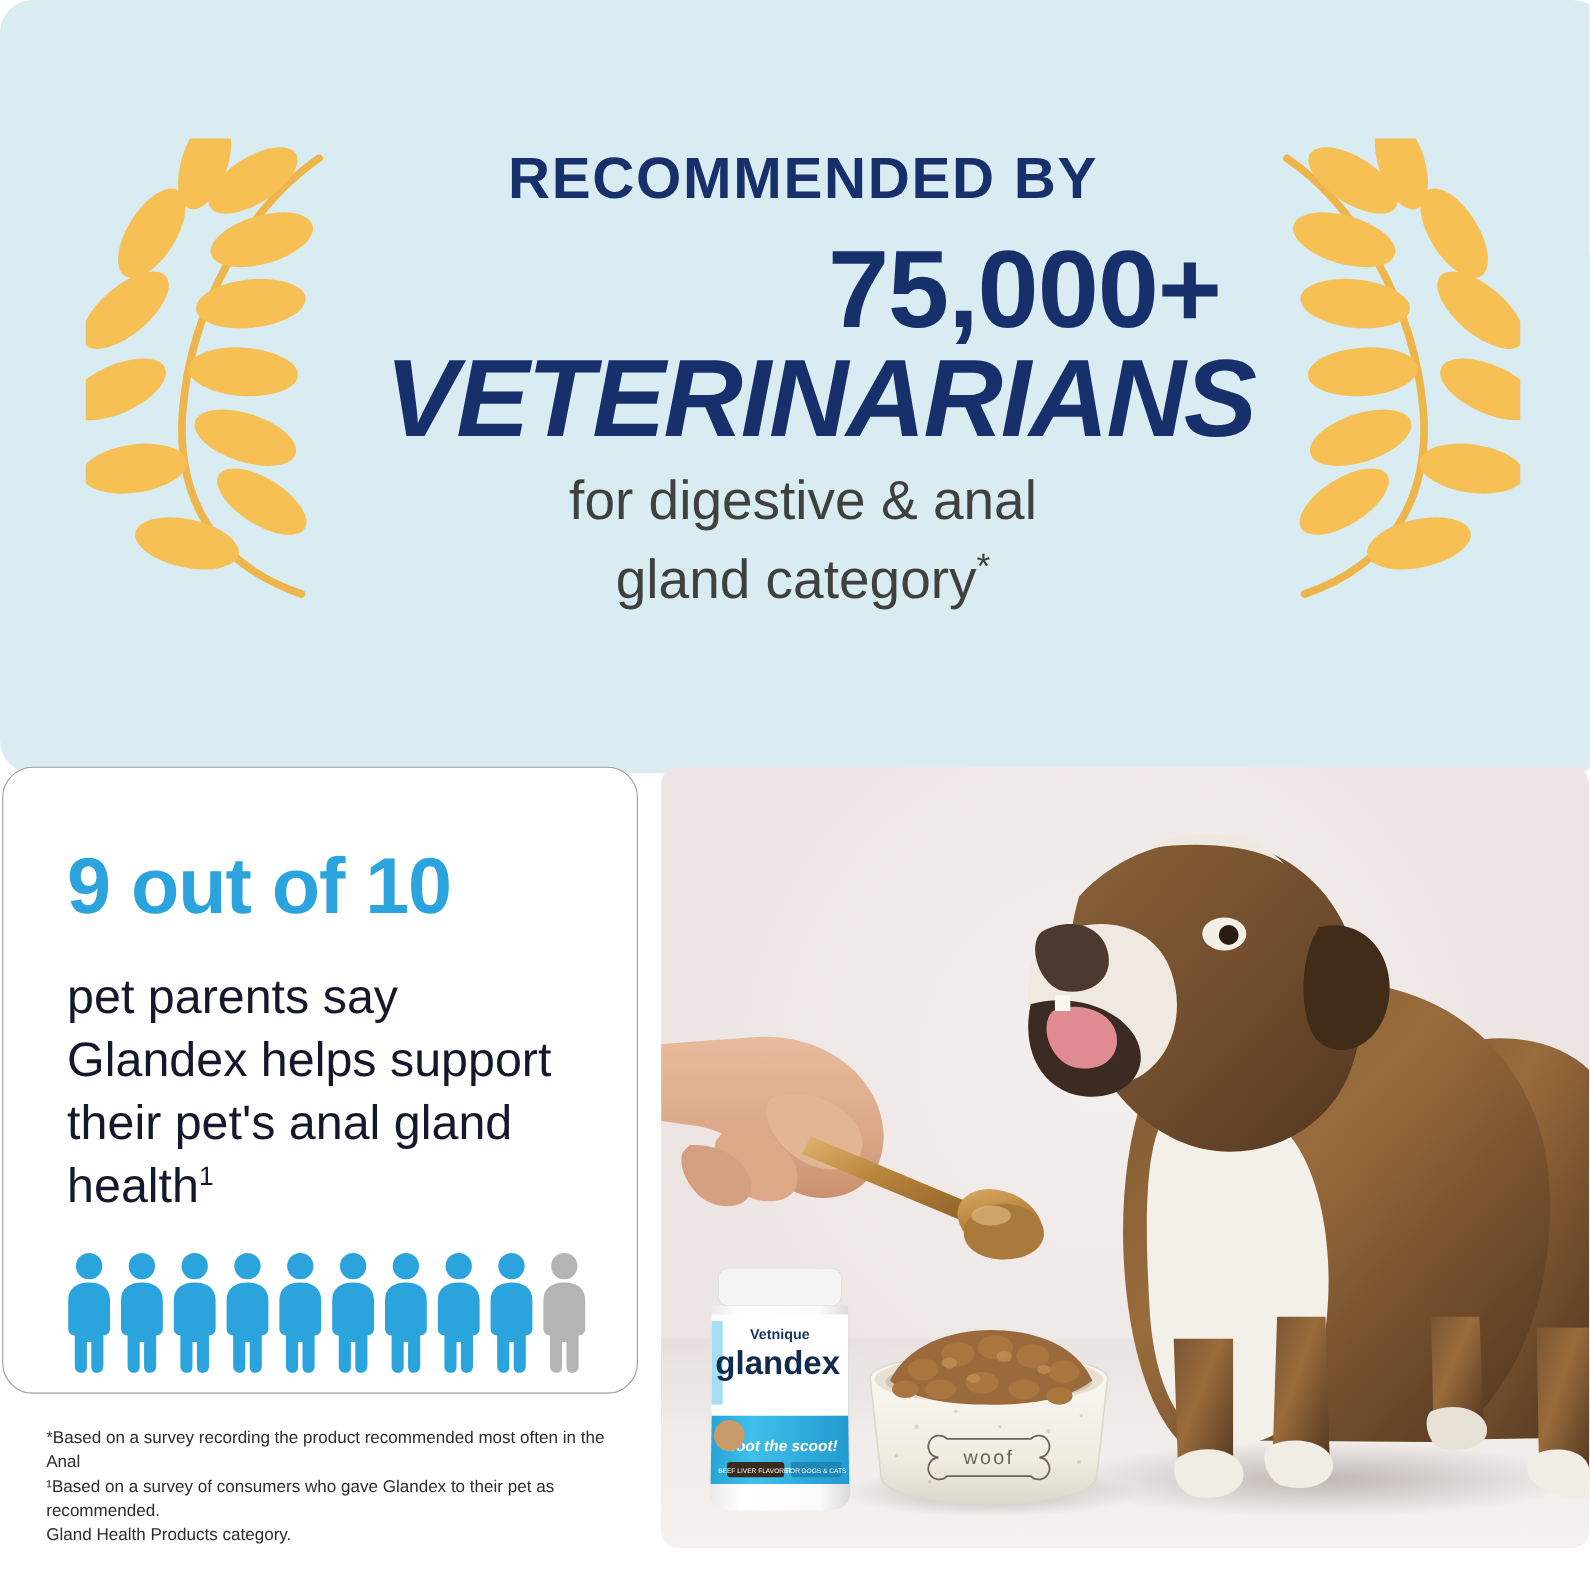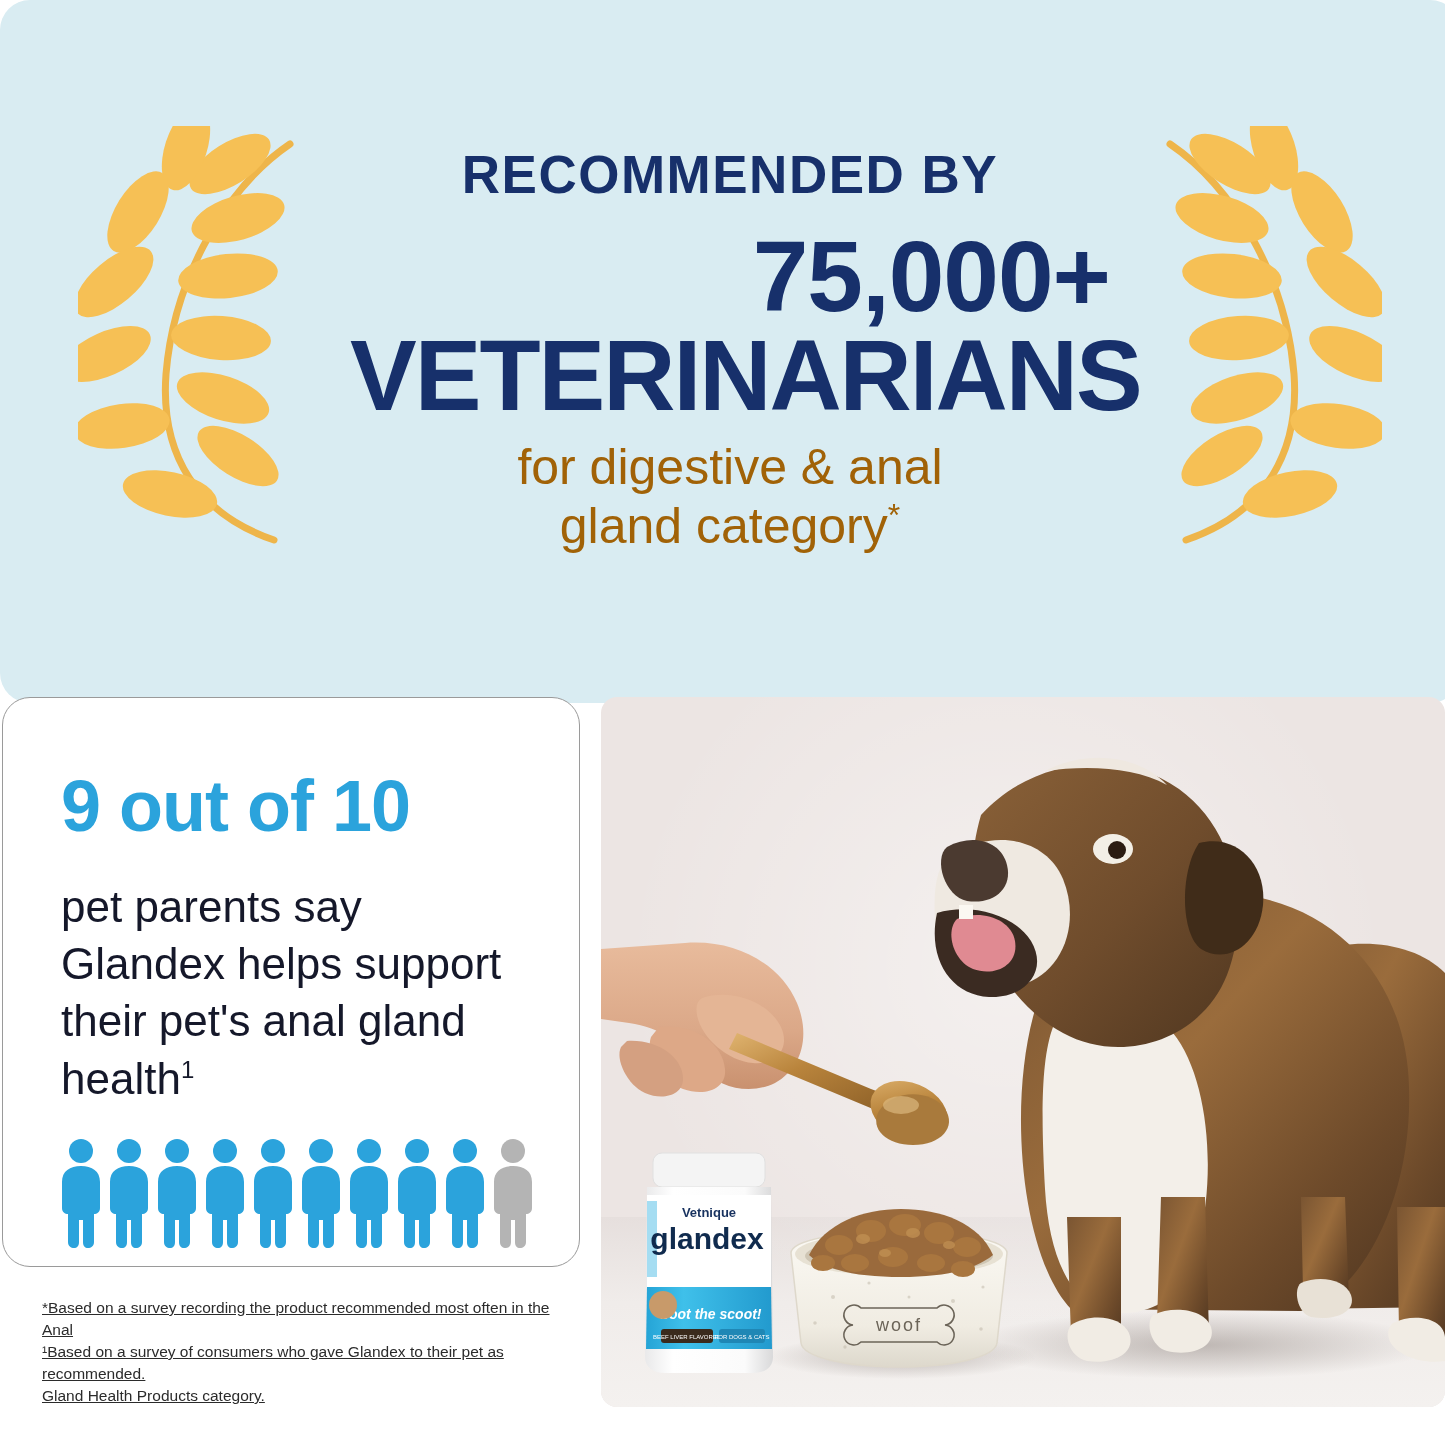--- a/index.html
+++ b/index.html
@@ -29,24 +29,25 @@
     margin:0 0 28px 0;
   }
   #big-number{
     font-size:100px;font-weight:bold;color:#17306b;
     line-height:0.95;letter-spacing:-1px;margin:0;text-align:right;
   }
   #big-word{
     font-size:100px;font-weight:bold;color:#17306b;
     line-height:1.02;letter-spacing:-2px;margin:0 0 12px 0;
     white-space:nowrap;
+    font-style:italic;
   }
   .sub-line{
-    font-size:50px;color:#a16207;line-height:1.18;
-    font-weight:400;margin:0;
+    font-size:50px;color:#404040;line-height:1.18;
+    font-weight:400;margin:12px;
   }
   .sup-star{font-size:32px;vertical-align:super;}
 
   .laurel{position:absolute;top:126px;}
   #laurel-left{left:78px;}
   #laurel-right{right:78px;}
 
   
   #bottom-row{
     position:absolute;left:0;top:697px;width:1445px;height:577px;
@@ -75,21 +76,21 @@
   #people-row{
     position:absolute;left:56px;top:440px;
     display:flex;gap:4px;align-items:flex-end;
   }
 
   
   #footnotes{
     position:absolute;left:42px;top:600px;width:520px;
     font-size:15.5px;color:#2b2b2b;line-height:1.42;
   }
-  #footnotes p{margin:0;text-decoration:underline;}
+  #footnotes p{margin:0;}
 
   
   #product-photo{
     position:absolute;left:601px;top:0;width:844px;height:710px;
     border-radius:16px;overflow:hidden;
     background:#ece5e3;
   }
   #photo-floor{
     position:absolute;left:0;right:0;bottom:0;height:190px;
     background:linear-gradient(180deg,#e6dfdd 0%,#f0ecea 45%,#f4f1ef 100%);

